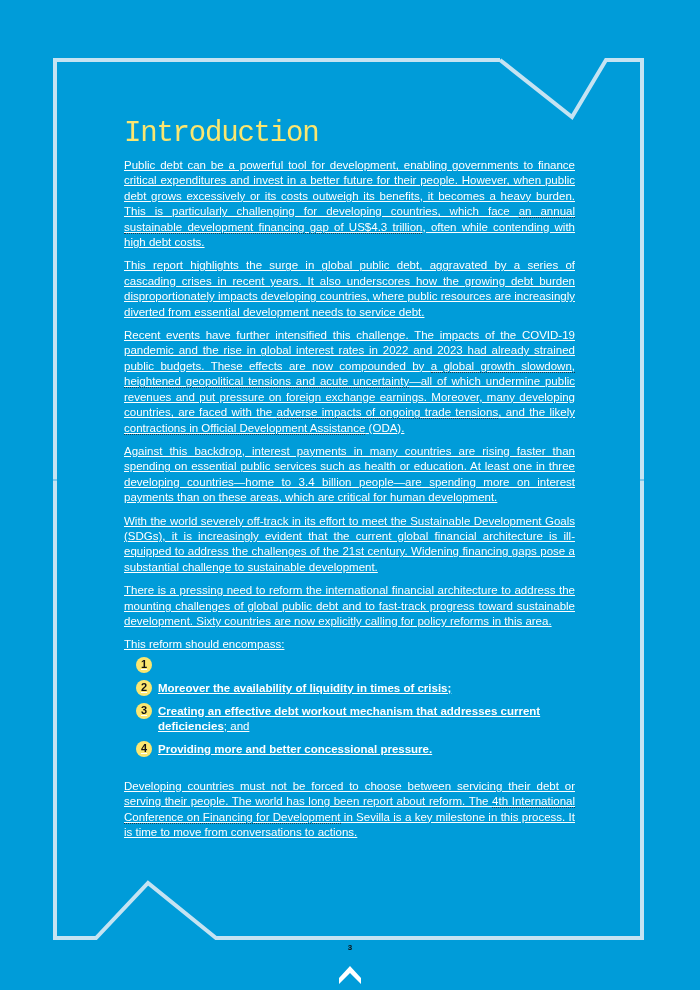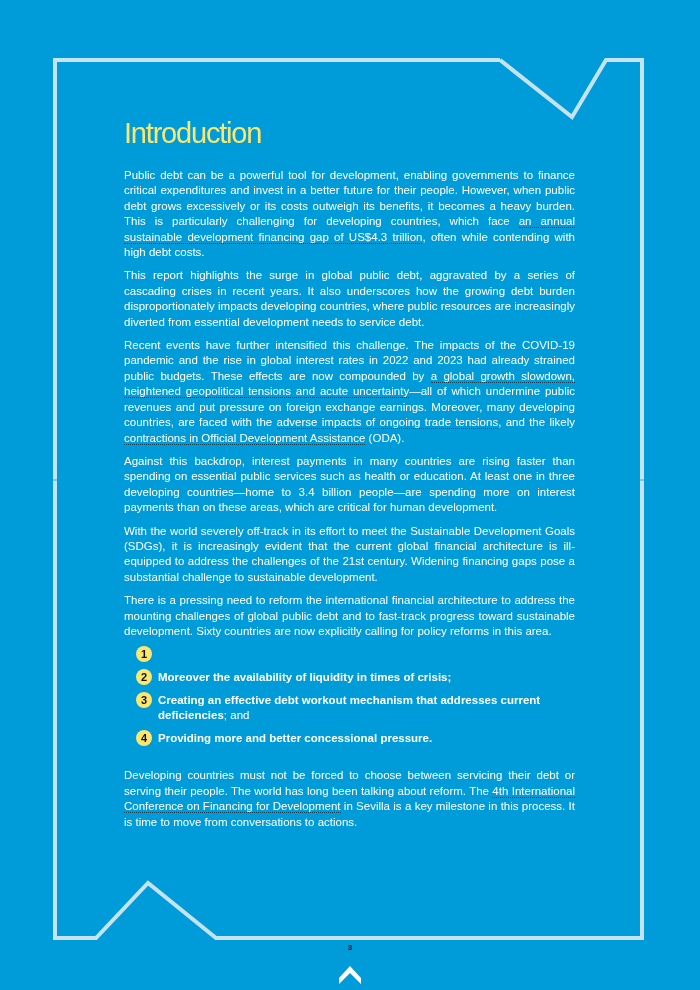--- a/index.html
+++ b/index.html
@@ -6,25 +6,25 @@
   body {
     width: 700px; height: 990px; position: relative; overflow: hidden;
     background: #009cd9;
     font-family: "Liberation Sans", sans-serif;
     color: #ffffff;
   }
   #frame { position: absolute; left: 0; top: 0; width: 700px; height: 990px; }
   .page-title {
     position: absolute; left: 124px; top: 117px;
     font-size: 29px; color: #fbe66f; letter-spacing: -1.2px;
-    font-weight: normal; margin: 0;
+    font-weight: normal; margin: 0; font-family: Liberation Mono, monospace;
   }
   .content {
-    position: absolute; left: 124px; top: 168px; width: 451px;
-    font-size: 11.5px; line-height: 15.4px;
+    position: absolute; left: 124px; top: 158px; width: 451px;
+    font-size: 11.5px; line-height: 15.4px; text-decoration: underline;
   }
   .content p { margin: 0 0 8px 0; text-align: justify; }
   .dotted { border-bottom: 1px dotted #1a3a4a; }
   .lead { margin-bottom: 5px !important; }
   ol.reforms { list-style: none; margin: 0 0 22px 0; padding: 0 0 0 12px; }
   ol.reforms li { display: flex; align-items: flex-start; margin-bottom: 8px; font-weight: bold; line-height: 15px; }
   .num-badge {
     flex: 0 0 auto; width: 16px; height: 16px; border-radius: 50%;
     background: #fbe66f; color: #111; font-size: 11px; font-weight: bold;
     display: flex; align-items: center; justify-content: center; margin-right: 6px; margin-top: -1px;
@@ -50,38 +50,39 @@
 <div class="content">
   <div id="paragraphs">
       <p><span>Public debt can be a powerful tool for development, enabling governments to finance critical expenditures and invest in a better future for their people. However, when public debt grows excessively or its costs outweigh its benefits, it becomes a heavy burden. This is particularly challenging for developing countries, which face </span><span class="dotted">an annual sustainable development financing gap of US$4.3 trillion</span><span>, often while contending with high debt costs.</span></p>
       <p><span>This report highlights the surge in global public debt, aggravated by a series of cascading crises in recent years. It also underscores how the growing debt burden disproportionately impacts developing countries, where public resources are increasingly diverted from essential development needs to service debt.</span></p>
       <p><span>Recent events have further intensified this challenge. The impacts of the COVID-19 pandemic and the rise in global interest rates in 2022 and 2023 had already strained public budgets. These effects are now compounded by </span><span class="dotted">a global growth slowdown, heightened geopolitical tensions and acute uncertainty</span><span>—all of which undermine public revenues and put pressure on foreign exchange earnings. Moreover, many developing countries, are faced with the </span><span class="dotted">adverse impacts of ongoing trade tensions</span><span>, and the likely </span><span class="dotted">contractions in Official Development Assistance</span><span> (ODA).</span></p>
       <p><span>Against this backdrop, interest payments in many countries are rising faster than spending on essential public services such as health or education. At least one in three developing countries—home to 3.4 billion people—are spending more on interest payments than on these areas, which are critical for human development.</span></p>
       <p><span>With the world severely off-track in its effort to meet the Sustainable Development Goals (SDGs), it is increasingly evident that the current global financial architecture is ill-equipped to address the challenges of the 21st century. Widening financing gaps pose a substantial challenge to sustainable development.</span></p>
       <p><span>There is a pressing need to reform the international financial architecture to address the mounting challenges of global public debt and to fast-track progress toward sustainable development. Sixty countries are now explicitly calling for policy reforms in this area.</span></p>
     </div>
 
+  <p class="lead">This reform should encompass:</p>
   <ol class="reforms" id="reform-list">
       <li>
         <span class="num-badge">1</span>
       </li>
       <li>
         <span class="num-badge">2</span>
         <span><span>Moreover the availability of liquidity in times of crisis;</span></span>
       </li>
       <li>
         <span class="num-badge">3</span>
         <span><span>Creating an effective debt workout mechanism that addresses current deficiencies</span><span class="normal">; and</span></span>
       </li>
       <li>
         <span class="num-badge">4</span>
         <span><span>Providing more and better concessional pressure.</span></span>
       </li>
     </ol>
 
-  <p id="closing"><span>Developing countries must not be forced to choose between servicing their debt or serving their people. The world has long been talking about reform. The </span><span class="dotted">4th International Conference on Financing for Development</span><span> in Sevilla is a key milestone in this process. It is time to move from conversations to actions.</span></p>
+  <p id="closing"><span>Developing countries must not be forced to choose between servicing their debt or serving their people. The world has long been report about reform. The </span><span class="dotted">4th International Conference on Financing for Development</span><span> in Sevilla is a key milestone in this process. It is time to move from conversations to actions.</span></p>
 </div>
 
 <div class="page-number">3</div>
 
 <svg class="chevron" viewBox="0 0 22 20">
   <polygon points="0,14 11,2 22,14 22,20 11,9 0,20" fill="#ffffff"></polygon>
 </svg>
 
 </body></html>

